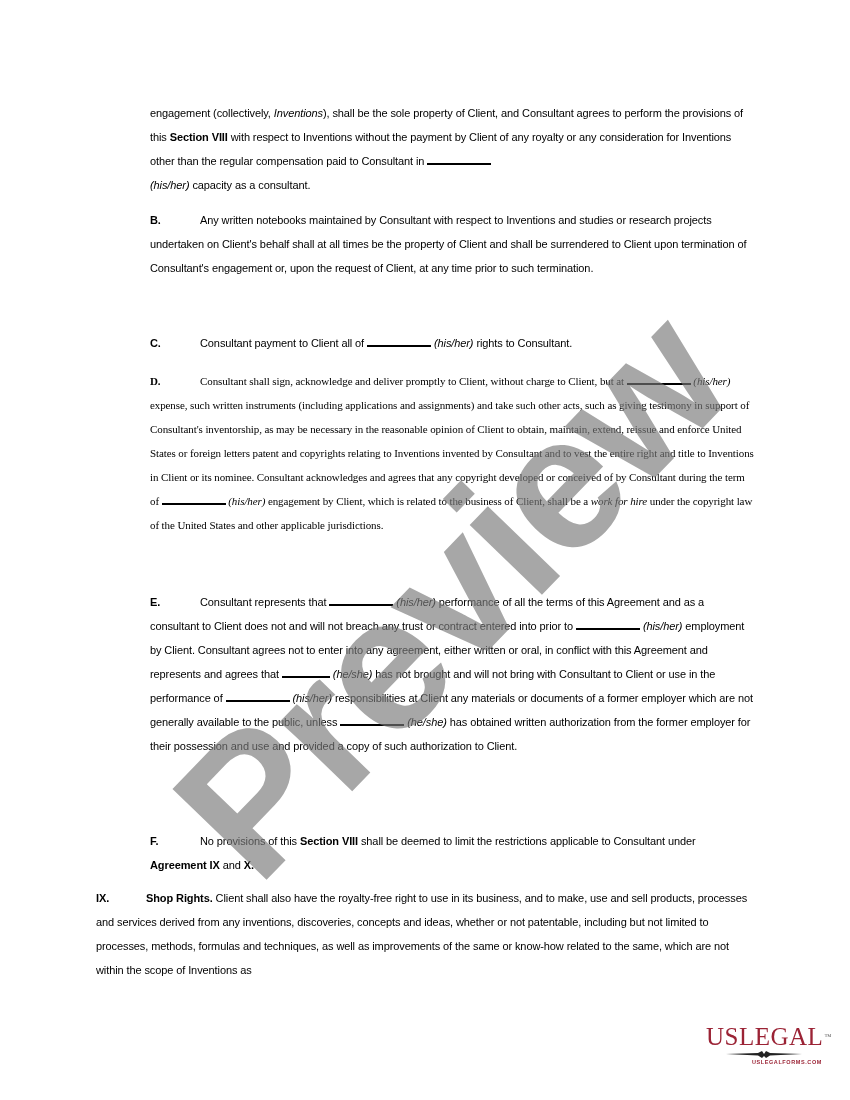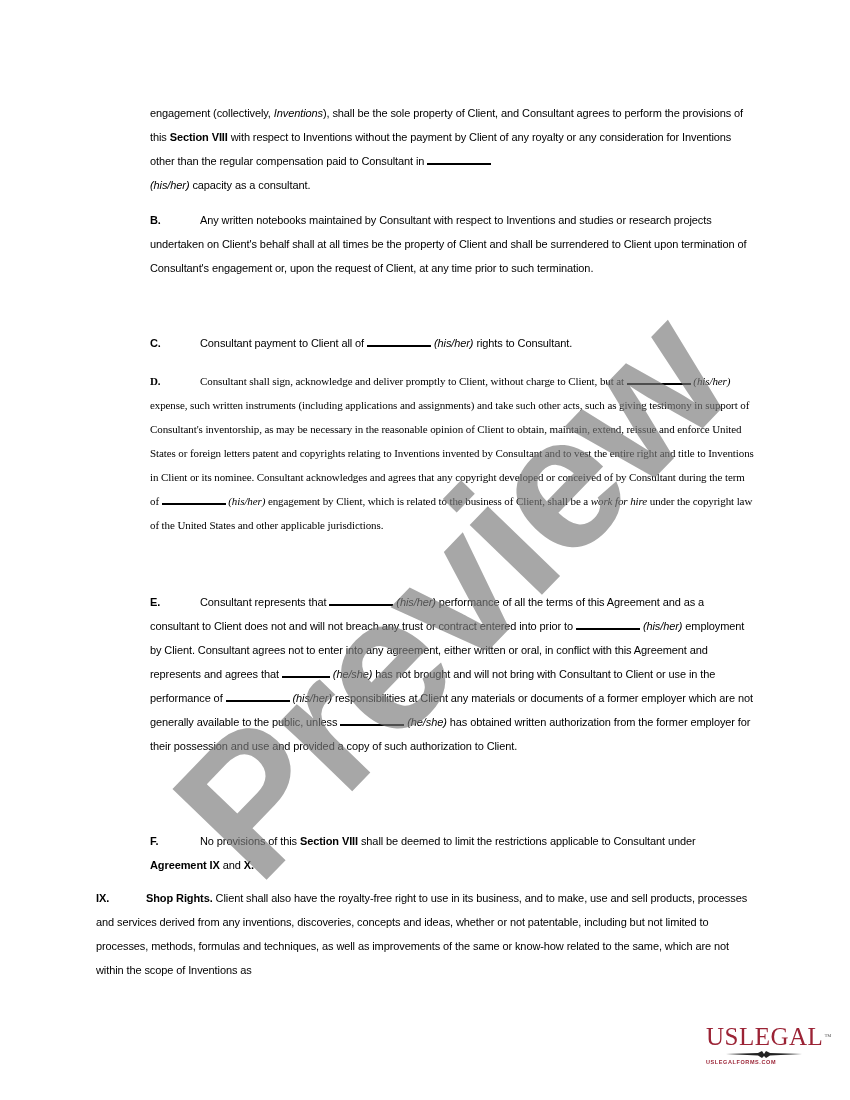--- a/index.html
+++ b/index.html
@@ -20,21 +20,21 @@
   i { font-style: italic; }
   .blank { display: inline-block; border-bottom: 2px solid #000; height: 13px; vertical-align: baseline; }
   .b7 { width: 64px; }
   .b5 { width: 48px; }
   .watermark {
     position: absolute; left: 70px; top: 500px; width: 760px; text-align: center;
     font-family: "Liberation Sans", sans-serif; font-weight: bold; font-size: 190px;
     color: rgba(120,120,120,0.65); transform: rotate(-46deg); transform-origin: center center;
     letter-spacing: -4px; pointer-events: none; line-height: 1;
   }
-  .logo { position: absolute; left: 706px; top: 1024px; width: 116px; height: 44px; text-align: left; }
+  .logo { position: absolute; left: 706px; top: 1024px; width: 116px; height: 44px; text-align: right; }
   .logo-word { font-family: "Liberation Serif", serif; font-size: 25px; color: #9b2335; letter-spacing: 0.5px; line-height: 26px; }
   .logo-word .tm { font-size: 7px; vertical-align: top; color: #555; margin-left: 1px; }
   .logo-wing { display: block; margin: 0 auto; }
   .logo-url { font-size: 5.5px; color: #9b2335; letter-spacing: 0.6px; font-weight: bold; line-height: 7px; }
 </style>
 </head>
 <body>
 
 <div class="page">
 

